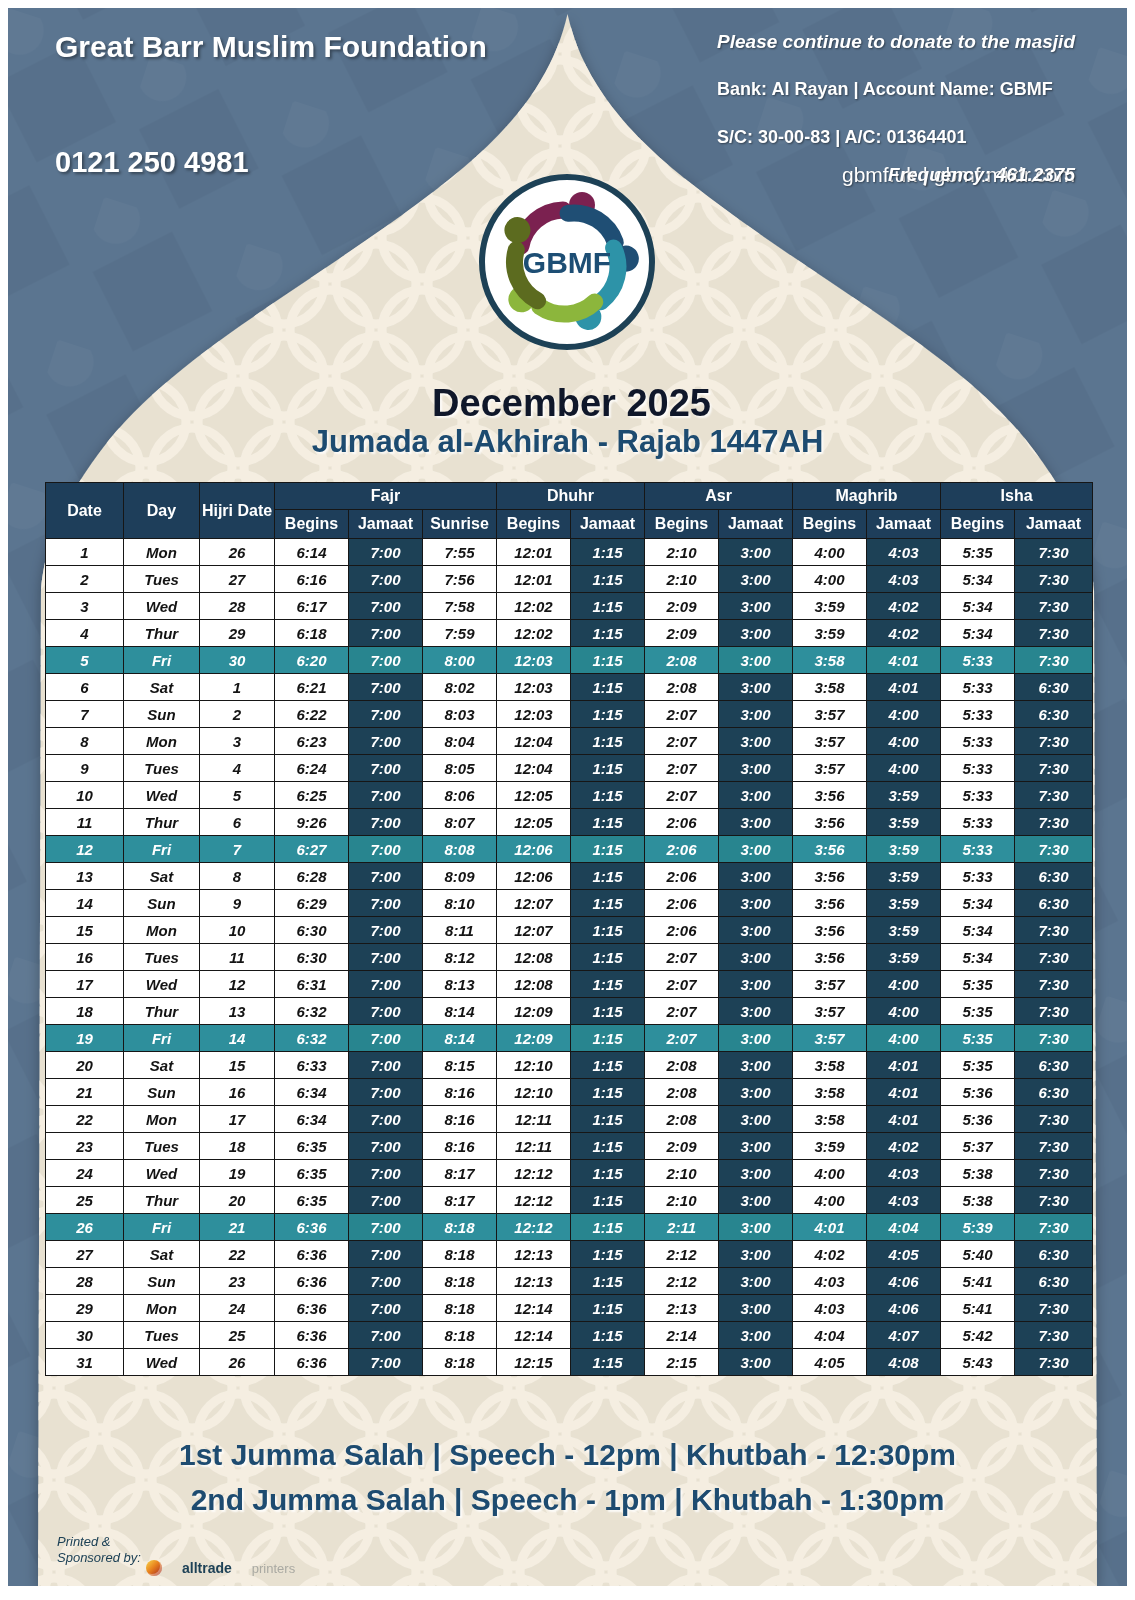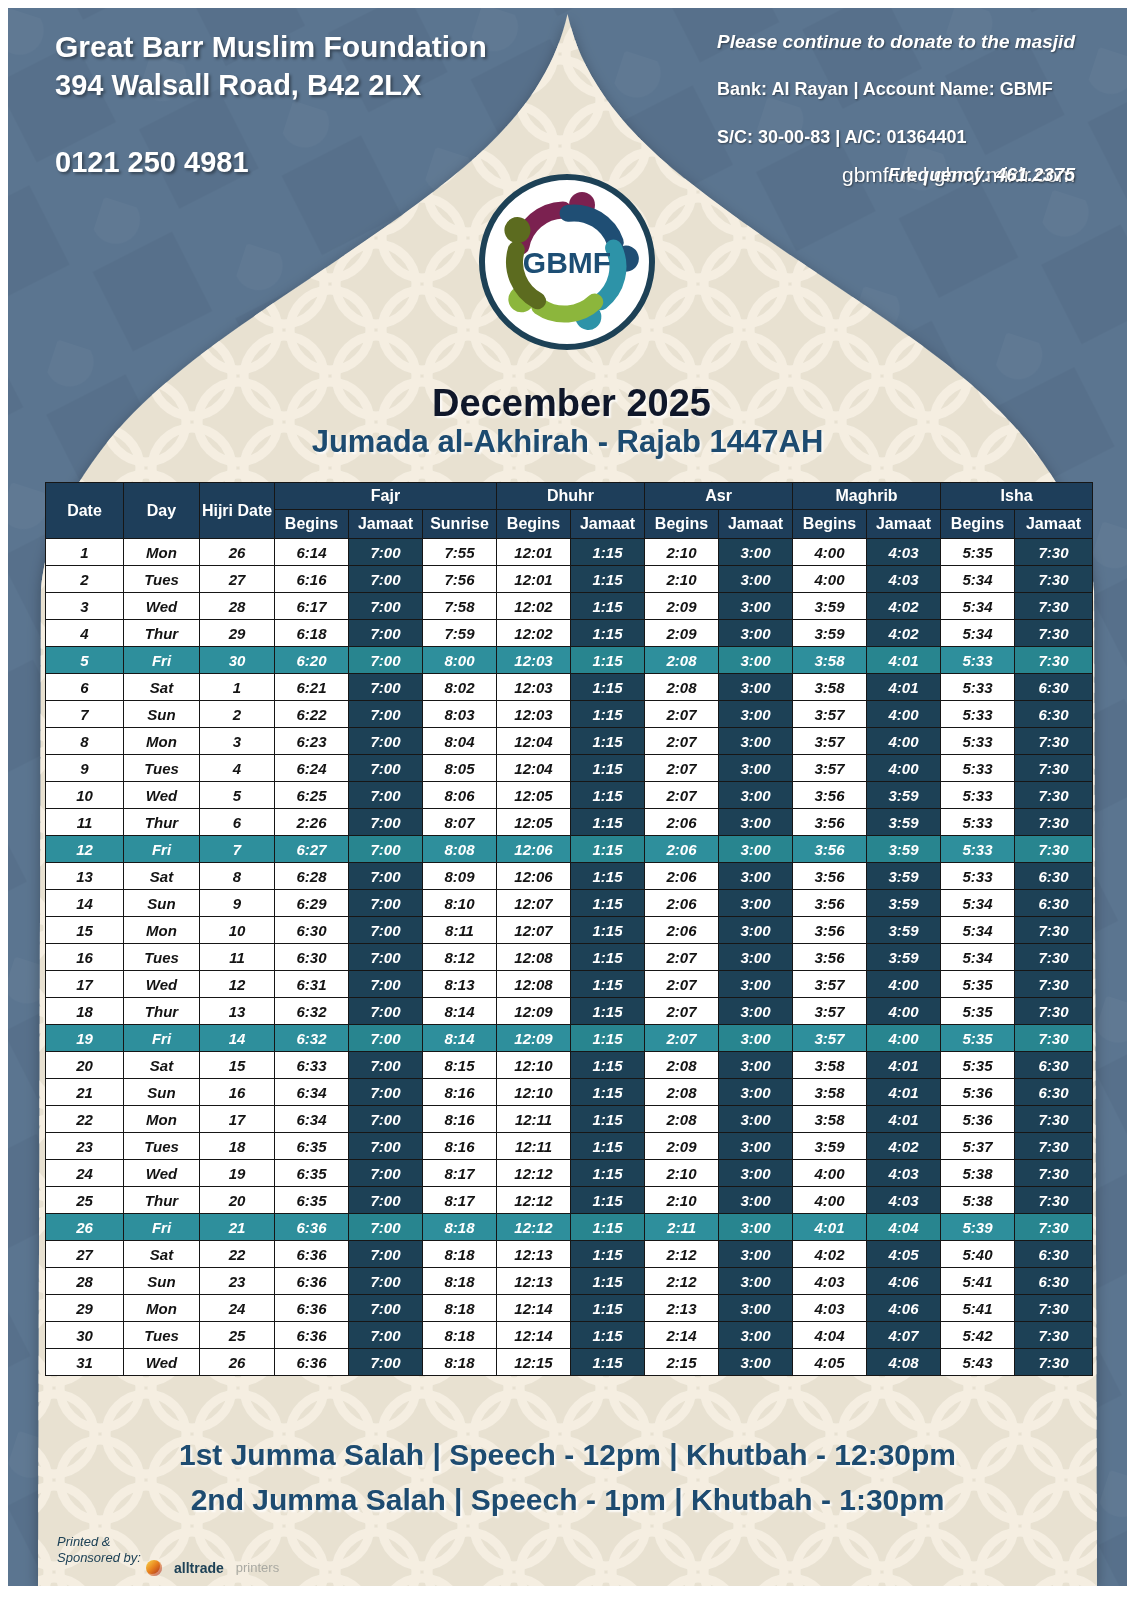--- a/index.html
+++ b/index.html
@@ -36,21 +36,21 @@
   .ptable tbody td{background:#fff;color:#141414;font-size:15px;font-weight:bold;font-style:italic;height:26px;}
   .ptable tbody td.dark{background:#1d4156;color:#fff;}
   .ptable tbody tr.fri td{background:#2e8f9c;color:#fff;}
   .ptable tbody tr.fri td.dark{background:#28858f;color:#fff;}
 
   
   .jumma{position:absolute;left:0;top:1424px;width:1119px;text-align:center;color:#1d4b70;font-weight:bold;font-size:30px;line-height:45px;text-shadow:2px 2px 2px rgba(255,255,255,0.85);}
 
   
   .footer{position:absolute;left:49px;top:1526px;color:#1d4156;font-size:13px;font-style:italic;font-weight:normal;line-height:16px;}
-  .printer{position:absolute;left:138px;top:1552px;display:flex;align-items:flex-start;gap:12px;}
+  .printer{position:absolute;left:138px;top:1552px;display:flex;align-items:flex-end;gap:20px;}
   .printer-ball{display:inline-block;width:16px;height:16px;border-radius:50%;background:linear-gradient(135deg,#f5c542 10%,#e8821e 45%,#b3391f 85%);box-shadow:inset -2px -2px 0 rgba(255,255,255,0.35);}
   .printer-name{color:#1d4156;font-size:14px;font-weight:bold;}
   .printer-suffix{color:#a9a9a2;font-size:13px;}
 </style>
 </head>
 <body>
 
 <div class="page">
   <div class="inner">
 
@@ -75,21 +75,20 @@
       </defs>
       <rect x="0" y="0" width="1119" height="1578" fill="url(#slat)"></rect>
       <g filter="url(#domeShadow)">
         <path d="M559.5 6 C572 62 606 114 676 170 C796 266 942 338 1018 432 C1062 488 1082 534 1086 582 L1089 1578 L30 1578 L33 582 C37 534 57 488 101 432 C177 338 323 266 443 170 C513 114 547 62 559.5 6 Z" fill="#e8e1d1"></path>
         <path d="M559.5 6 C572 62 606 114 676 170 C796 266 942 338 1018 432 C1062 488 1082 534 1086 582 L1089 1578 L30 1578 L33 582 C37 534 57 488 101 432 C177 338 323 266 443 170 C513 114 547 62 559.5 6 Z" fill="url(#lat)"></path>
       </g>
     </svg>
 
     <div class="masjid-block">
       <div class="masjid-name">Great Barr Muslim Foundation</div>
-      <div class="masjid-addr">394 Walsall Road, B42 2LX</div>
     </div>
     <div class="phone">0121 250 4981</div>
 
     <div class="right-block">
       <div class="donate-line">Please continue to donate to the masjid</div>
       <div class="bank-line">Bank: Al Rayan | Account Name: GBMF</div>
       <div class="account-line">S/C: 30-00-83 | A/C: 01364401</div>
     </div>
     <div class="websites">gbmf.uk | gbmf.mixlr.com</div>
     <div class="frequency">Frequency: 461.2375</div>
@@ -323,21 +322,21 @@
               <td class="dark">3:00</td>
               <td>3:56</td>
               <td class="dark">3:59</td>
               <td>5:33</td>
               <td class="dark">7:30</td>
             </tr>
             <tr>
               <td>11</td>
               <td>Thur</td>
               <td>6</td>
-              <td>2:26</td>
+              <td>9:26</td>
               <td class="dark">7:00</td>
               <td>8:07</td>
               <td>12:05</td>
               <td class="dark">1:15</td>
               <td>2:06</td>
               <td class="dark">3:00</td>
               <td>3:56</td>
               <td class="dark">3:59</td>
               <td>5:33</td>
               <td class="dark">7:30</td>

